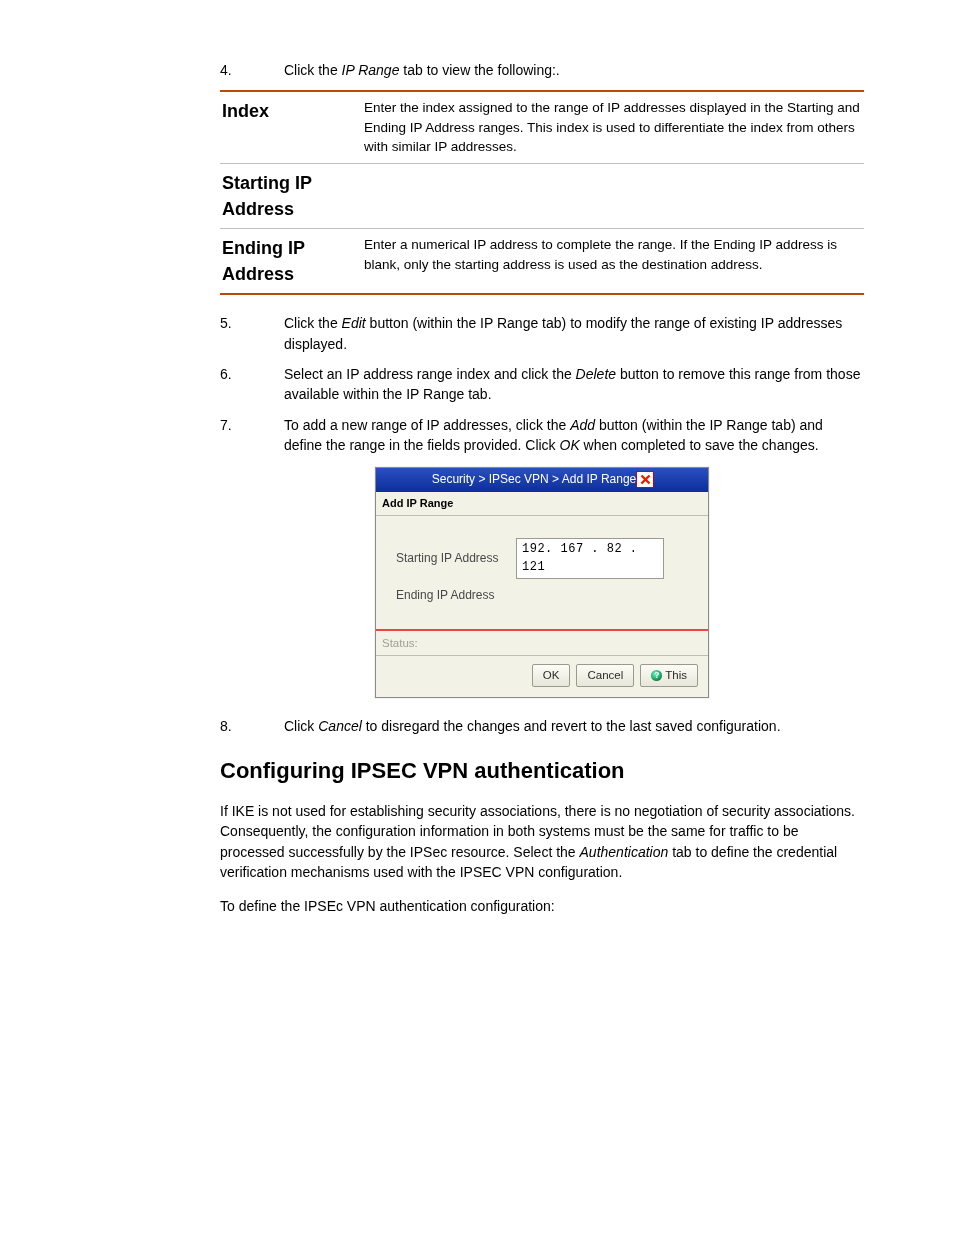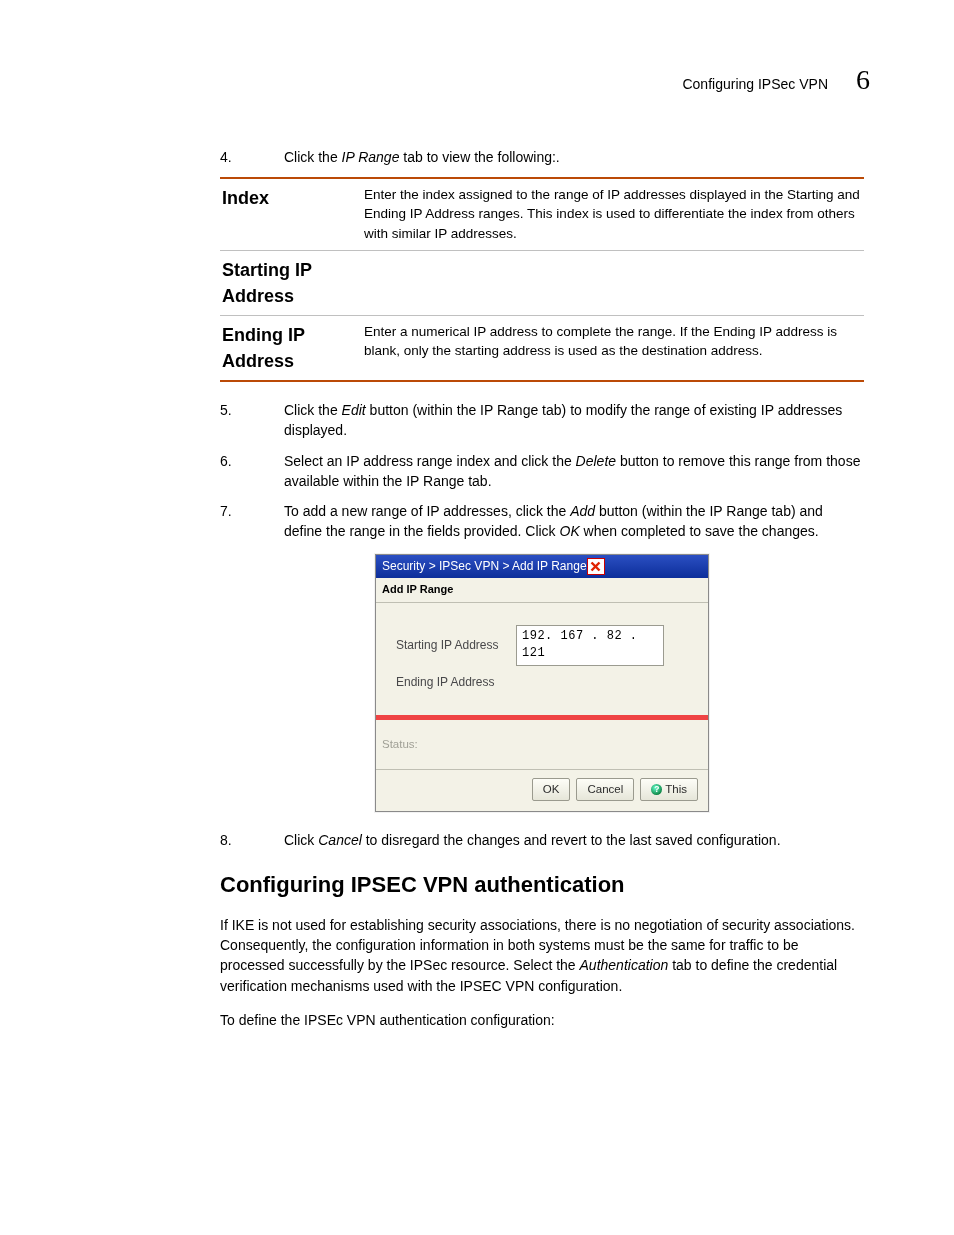--- a/index.html
+++ b/index.html
@@ -99,21 +99,21 @@
     border: 1px solid #8a8a8a;
     background: #f3f2e7;
     font-size: 12px;
     box-shadow: 0 0 0 1px rgba(0,0,0,0.05);
   }
   .dialog .titlebar {
     background: linear-gradient(to bottom, #2b4fc2, #0c2e9a);
     color: #fff;
     padding: 3px 4px 3px 6px;
     display: flex;
-    justify-content: flex-start;
+    justify-content: center;
     align-items: center;
     font-size: 12px;
   }
   .dialog .titlebar .closebtn {
     width: 16px;
     height: 15px;
     background: #fff;
     border: 1px solid #c00;
     display: flex;
     align-items: center;
@@ -150,23 +150,23 @@
     border: 1px solid #9b9b90;
     background: #fff;
     padding: 2px 5px;
     font-family: "Courier New", monospace;
     font-size: 12px;
     letter-spacing: 0.5px;
     width: 148px;
     box-sizing: border-box;
   }
   .dialog .status-row {
-    border-top: 5px solid #ef4444;
+    border-top: 2px solid #ef4444;
     border-bottom: 1px solid #bfbfb3;
-    padding: 16px 6px;
+    padding: 4px 6px;
     color: #a0a096;
     font-size: 11.5px;
   }
   .dialog .buttons {
     display: flex;
     justify-content: flex-end;
     gap: 6px;
     padding: 8px 10px 10px 10px;
   }
   .dialog .btn {
@@ -192,24 +192,20 @@
     display: inline-flex;
     align-items: center;
     justify-content: center;
   }
 </style>
 </head>
 <body>
 
 <div class="page">
 
-  <div class="header-row">
-    <span class="header-title">Configuring IPSec VPN</span>
-    <span class="header-chapnum">6</span>
-  </div>
 
   <div class="content">
 
     <div class="ol-step">
       <div class="num">4.</div>
       <div class="txt">
         <span>Click the </span><span class="italic">IP Range</span><span> tab to view the following:.</span>
       </div>
     </div>
 

